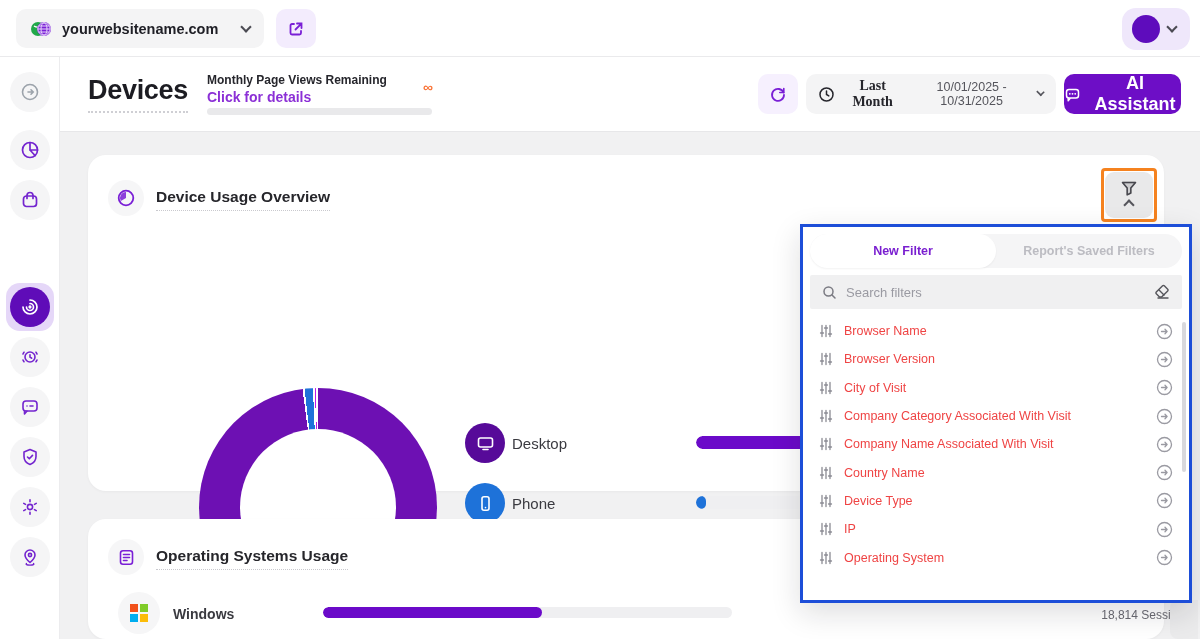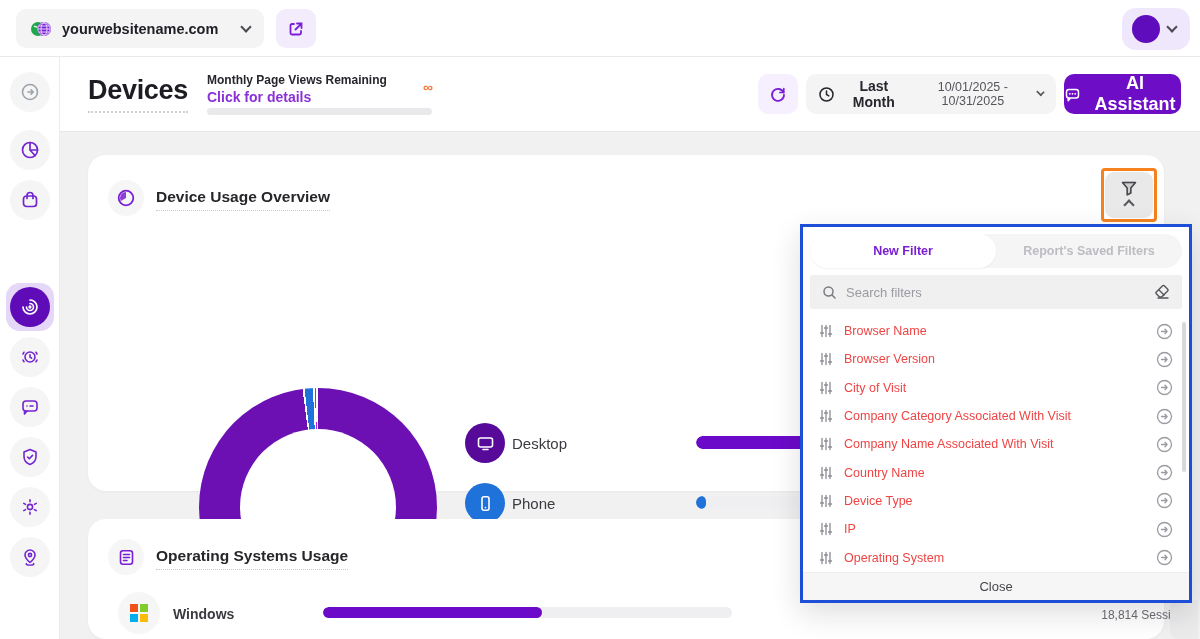--- a/index.html
+++ b/index.html
@@ -25,21 +25,21 @@
 
   
   .pagehead { left:60px; top:57px; width:1140px; height:74px; background:#FFFFFF; box-shadow:0 1px 0 #E7E7E9; z-index:10;text-align:center; }
   .page-title { position:absolute; left:28px; top:18px; font-size:27px; font-weight:700; color:#1C1C22; letter-spacing:-0.3px; border-bottom:2px dotted #CFCFD4; padding-bottom:5px; }
   .quota-label { position:absolute; left:147px; top:16px; font-size:12px; font-weight:700; color:#26262C; }
   .quota-link { position:absolute; left:147px; top:32px; font-size:14px; font-weight:600; color:#8B2FD6; cursor:pointer; }
   .quota-inf { position:absolute; left:363px; top:22px; font-size:14px; font-weight:700; color:#F97336; }
   .quota-bar { position:absolute; left:147px; top:51px; width:225px; height:7px; background:#E9E9EB; border-radius:4px; }
   .refresh-btn { position:absolute; left:698px; top:17px; width:40px; height:40px; background:#F6F0FE; border-radius:10px; display:flex; align-items:center; justify-content:center; cursor:pointer; color:#7A1FD6; }
   .range-pill { position:absolute; left:746px; top:17px; width:250px; height:40px; background:#F4F4F5; border-radius:10px; display:flex; align-items:center; padding:0 12px; gap:8px; cursor:pointer; }
-  .range-label { font-size:14px; font-weight:700; color:#26262C; }
+  .range-label { font-size:14px; font-weight:700; color:#26262C;font-family:Liberation Serif, serif; }
   .range-dates { font-size:12.5px; color:#55555C; margin-left:4px; }
   .ai-btn { position:absolute; left:1004px; top:17px; width:117px; height:40px; background:#6D0EC6; border-radius:10px; display:flex; align-items:center; justify-content:center; gap:8px; cursor:pointer; }
   .ai-label { font-size:18px; font-weight:700; color:#FFFFFF; }
 
   
   .card { background:#FFFFFF; border-radius:18px; box-shadow:0 1px 3px rgba(20,20,30,0.04); }
   .card1 { left:88px; top:155px; width:1076px; height:336px; }
   .card2 { left:88px; top:519px; width:1076px; height:120px; }
   .card-head-ic { position:absolute; width:36px; height:36px; border-radius:50%; background:#F6F6F7; display:flex; align-items:center; justify-content:center; color:#7A1FD6; }
   .card-title { position:absolute; font-size:15.5px; font-weight:700; color:#26262B; border-bottom:1.5px dotted #C9C9CE; padding-bottom:4px; }
@@ -493,16 +493,15 @@
     <span>
       <svg width="17" height="17" viewBox="0 0 17 17" fill="none" stroke="#9A9AA2" stroke-width="1.3" stroke-linecap="round" stroke-linejoin="round">
         <circle cx="8.5" cy="8.5" r="7"></circle>
               <path d="M5.5 8.5h5.6 M9 6.3l2.1 2.2L9 10.7"></path>
       </svg>
     </span>
   </div>
 </div>
     <div class="fscroll"></div>
 
-    <div class="fclose">Close</div>
   </div>
 
 </div>
 
 </body></html>

